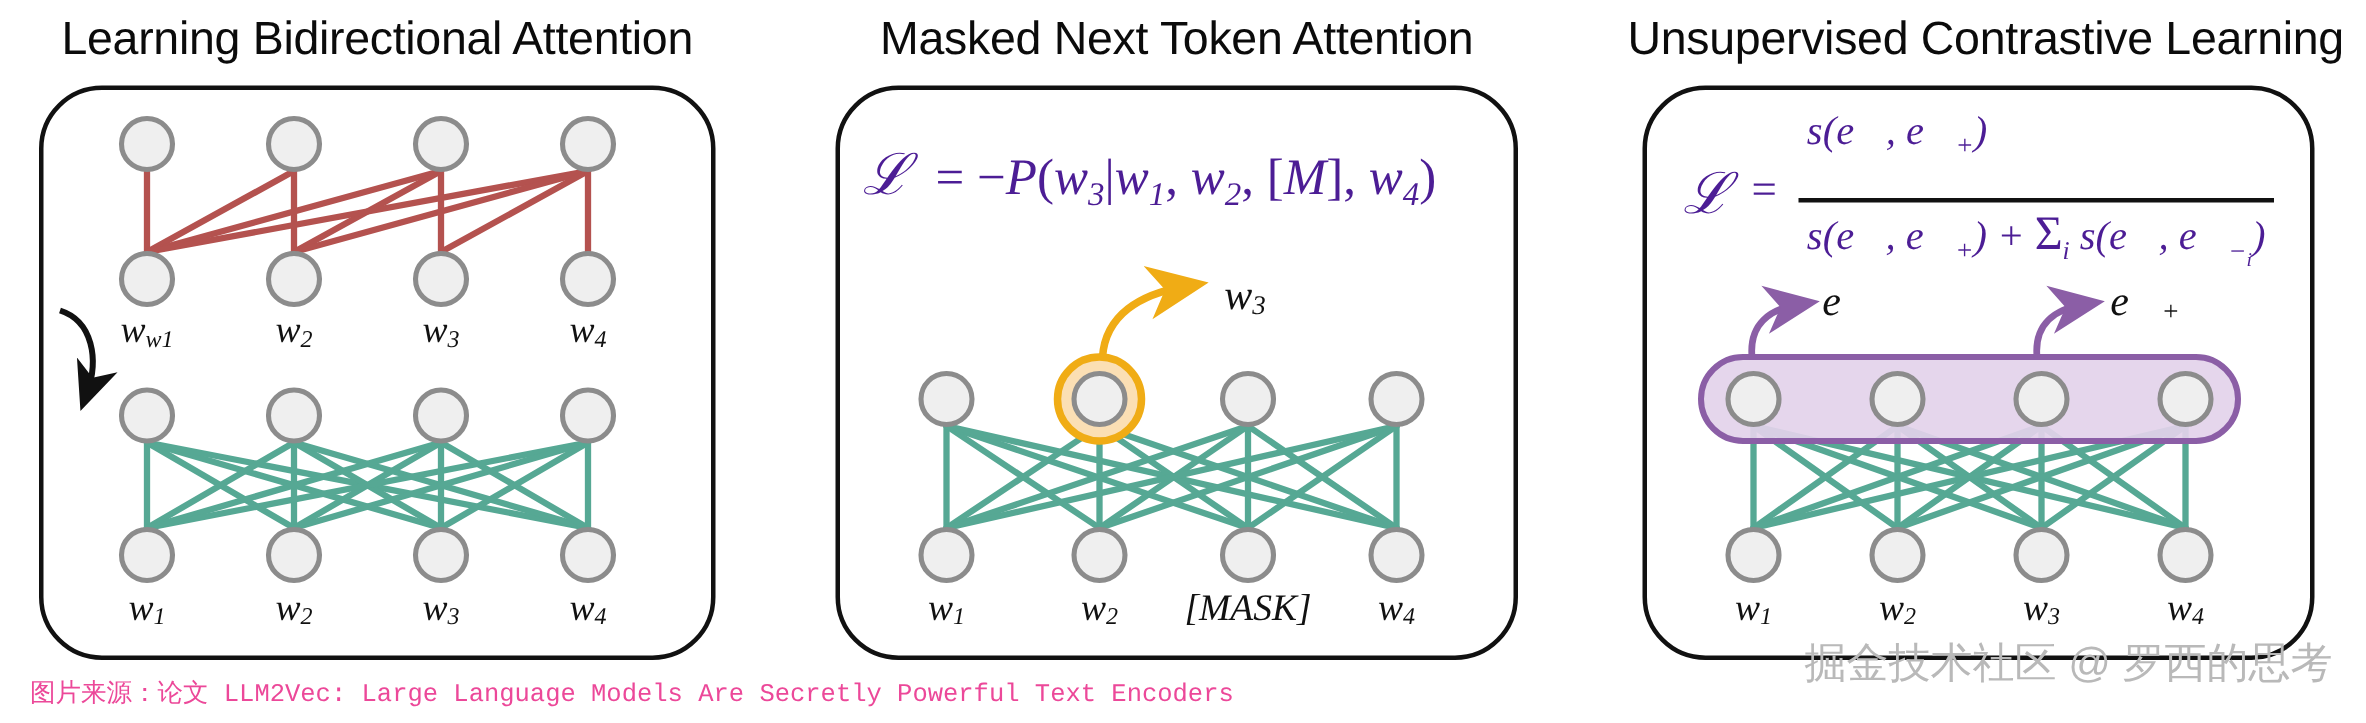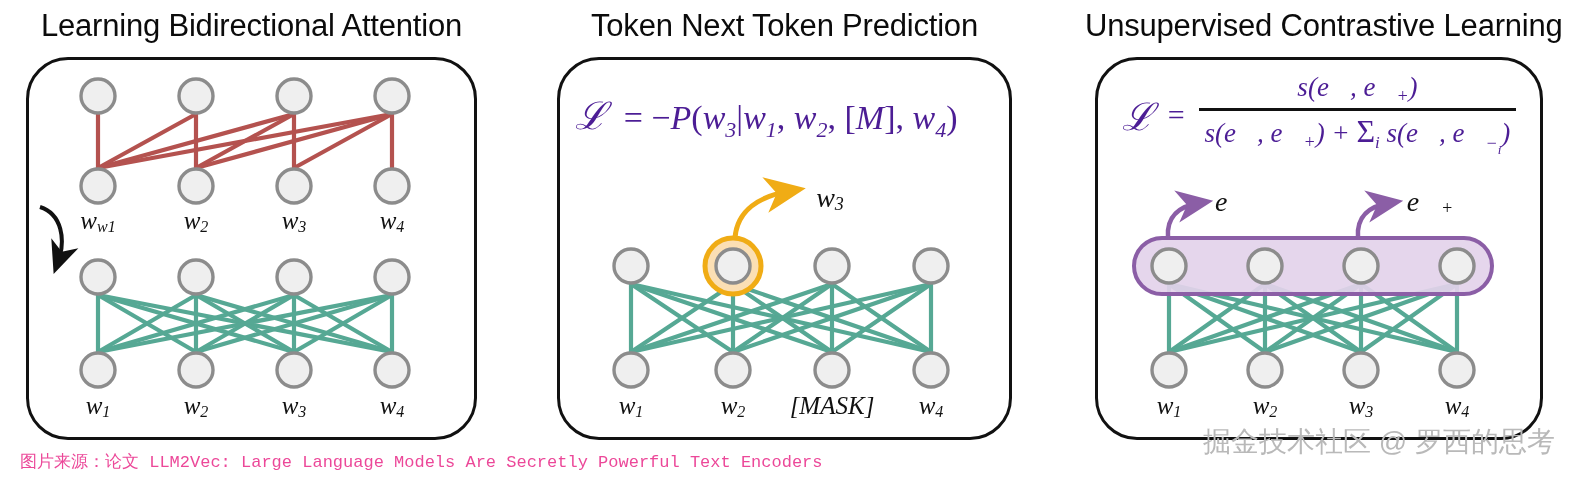--- a/index.html
+++ b/index.html
@@ -16,29 +16,29 @@
        font-size:25px;color:#111;white-space:nowrap;transform:translateX(-50%);}
   .lbl sub{font-size:16px;font-style:italic;vertical-align:-3px;}
   .formula{position:absolute;font-family:"Liberation Serif",serif;
        color:#4c1d95;white-space:nowrap;}
   .caption{position:absolute;left:20px;top:450px;font-size:17px;
        color:#ec4899;white-space:nowrap;font-family:Liberation Mono, monospace;}
   .watermark{position:absolute;right:22px;top:423px;font-size:28px;
        color:#b9b9b9;white-space:nowrap;font-family:"Liberation Sans",sans-serif;}
   .mathit{font-family:"Liberation Serif",serif;font-style:italic;}
   .mathrm{font-family:"Liberation Serif",serif;font-style:normal;}
-  .frac{display:inline-block;vertical-align:middle;text-align:center;}
+  .frac{display:inline-block;vertical-align:middle;}
   .frac .num{display:block;padding:0 6px 1px 6px;}
   .frac .den{display:block;border-top:3px solid #111;padding:2px 6px 0 6px;}
 </style>
 </head>
 <body>
 
 <div class="panel-title" style="left:26px;width:451px;">Learning Bidirectional Attention</div>
-<div class="panel-title" style="left:557px;width:455px;">Token Next Token Prediction</div>
+<div class="panel-title" style="left:557px;width:455px;">Masked Next Token Attention</div>
 <div class="panel-title" style="left:1085px;width:462px;">Unsupervised Contrastive Learning</div>
 
 <div class="panel-box" style="left:26px;width:451px;"></div>
 <div class="panel-box" style="left:557px;width:455px;"></div>
 <div class="panel-box" style="left:1095px;width:448px;"></div>
 
 <svg class="svg-layer" viewBox="0 0 1577 482" xmlns="http://www.w3.org/2000/svg">
   <defs>
     <marker id="arrYellow" markerWidth="9" markerHeight="9" refX="5" refY="4.2" orient="auto" markerUnits="strokeWidth">
       <path d="M0,0.6 L8.2,4.2 L0,7.8 L2.3,4.2 Z" fill="#f0ac15"></path>
@@ -212,21 +212,21 @@
 <div class="lbl" style="left:931px;top:392px;">
   <i>w</i><sub>4</sub></div>
 
 <div class="formula" style="left:1122px;top:72px;font-size:26px;">
   <span class="mathit" style="font-size:38px;vertical-align:middle;">ℒ</span>
   <span class="mathrm" style="font-size:30px;vertical-align:middle;">&nbsp;=&nbsp;</span>
   <span class="frac">
     <span class="num mathit" style="font-size:27px;">
       <i>s</i>(<span style="position:relative;">e⃗</span>,&nbsp;<span style="position:relative;">e⃗</span><sub style="font-size:18px;">+</sub>)
     </span>
-    <span class="den mathit" style="font-size:27px;">
+    <span class="den mathit" style="font-size:27px;margin-top:24px;">
       <i>s</i>(e⃗,&nbsp;e⃗<sub style="font-size:18px;">+</sub>)&nbsp;+&nbsp;<span class="mathrm" style="font-size:32px;">Σ</span><sub style="font-size:17px;">i</sub>&nbsp;<i>s</i>(e⃗,&nbsp;e⃗<sub style="font-size:18px;">−<sub style="font-size:13px;">i</sub></sub>)
     </span>
   </span>
 </div>
 
 <div class="lbl" style="left:1232px;top:186px;font-size:28px;">
   <i>e</i>⃗</div>
 <div class="lbl" style="left:1430px;top:186px;font-size:28px;">
   <i>e</i>⃗<sub style="font-size:18px;">+</sub></div>
 

